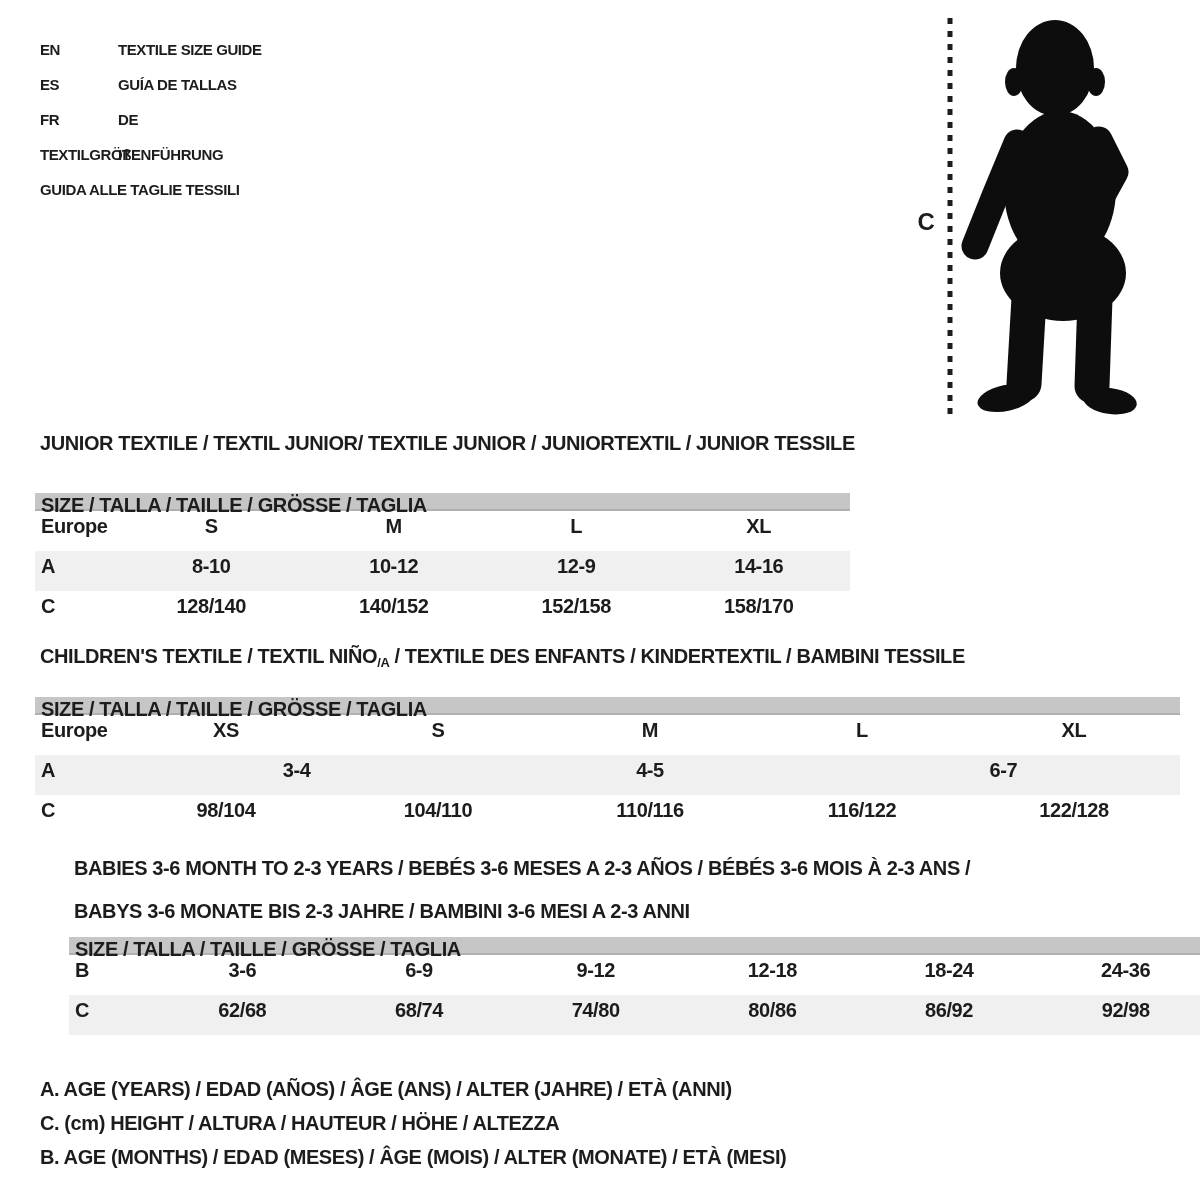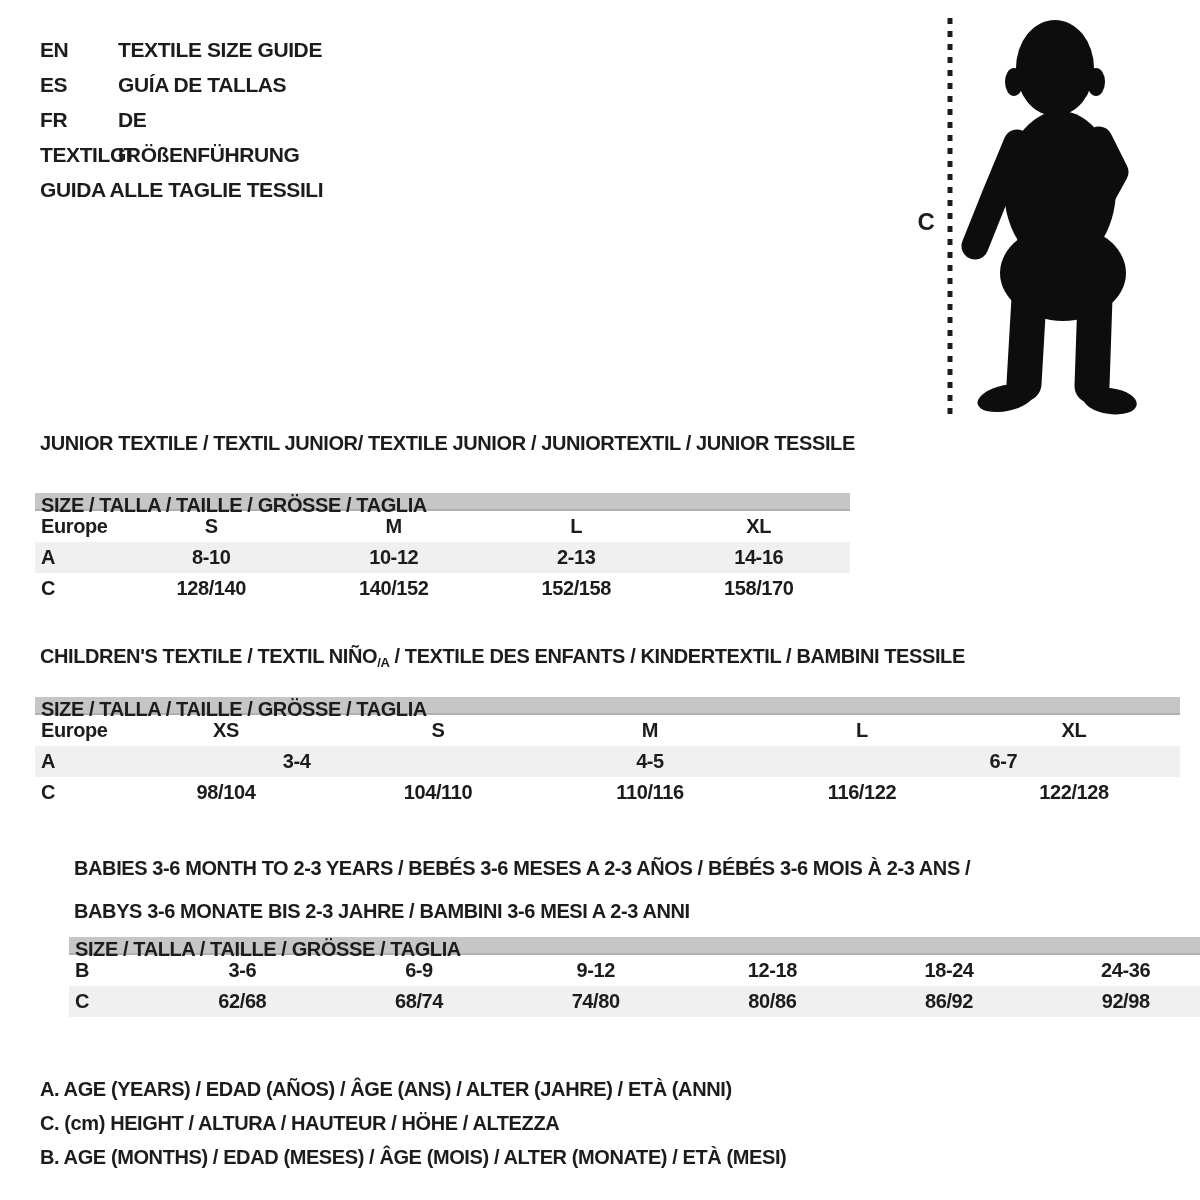--- a/index.html
+++ b/index.html
@@ -25,21 +25,21 @@
     letter-spacing: -0.4px;
   }
 
   
   .lang-block {
     position: absolute;
     left: 40px;
     top: 32px;
     display: grid;
     grid-template-columns: 78px auto;
-    font-size: 21px;
+    font-size: 15px;
     line-height: 35px;
     white-space: nowrap;
   }
 
   
   .figure {
     position: absolute;
     left: 900px;
     top: 14px;
     width: 250px;
@@ -80,21 +80,21 @@
     background: var(--header-bg);
     border-bottom: 2px solid var(--header-border);
     height: 18px;
     line-height: 25px;
     font-size: 20px;
     padding-left: 6px;
     white-space: nowrap;
   }
   .trow {
     display: flex;
-    height: 31px;
+    height: 40px;
     line-height: 31px;
     font-size: 20px;
   }
   .tbody .trow:nth-child(even) { background: var(--stripe-bg); }
   .cell.lab { width: 85px; padding-left: 6px; }
   .cell.val { flex: 1 1 0; text-align: center; }
 
   
   .legend {
     position: absolute;
@@ -151,21 +151,21 @@
             <div class="cell lab">Europe</div>
             <div class="cell val">S</div>
             <div class="cell val">M</div>
             <div class="cell val">L</div>
             <div class="cell val">XL</div>
           </div>
           <div class="trow">
             <div class="cell lab">A</div>
             <div class="cell val">8-10</div>
             <div class="cell val">10-12</div>
-            <div class="cell val">2-13</div>
+            <div class="cell val">12-9</div>
             <div class="cell val">14-16</div>
           </div>
           <div class="trow">
             <div class="cell lab">C</div>
             <div class="cell val">128/140</div>
             <div class="cell val">140/152</div>
             <div class="cell val">152/158</div>
             <div class="cell val">158/170</div>
           </div>
         </div>

